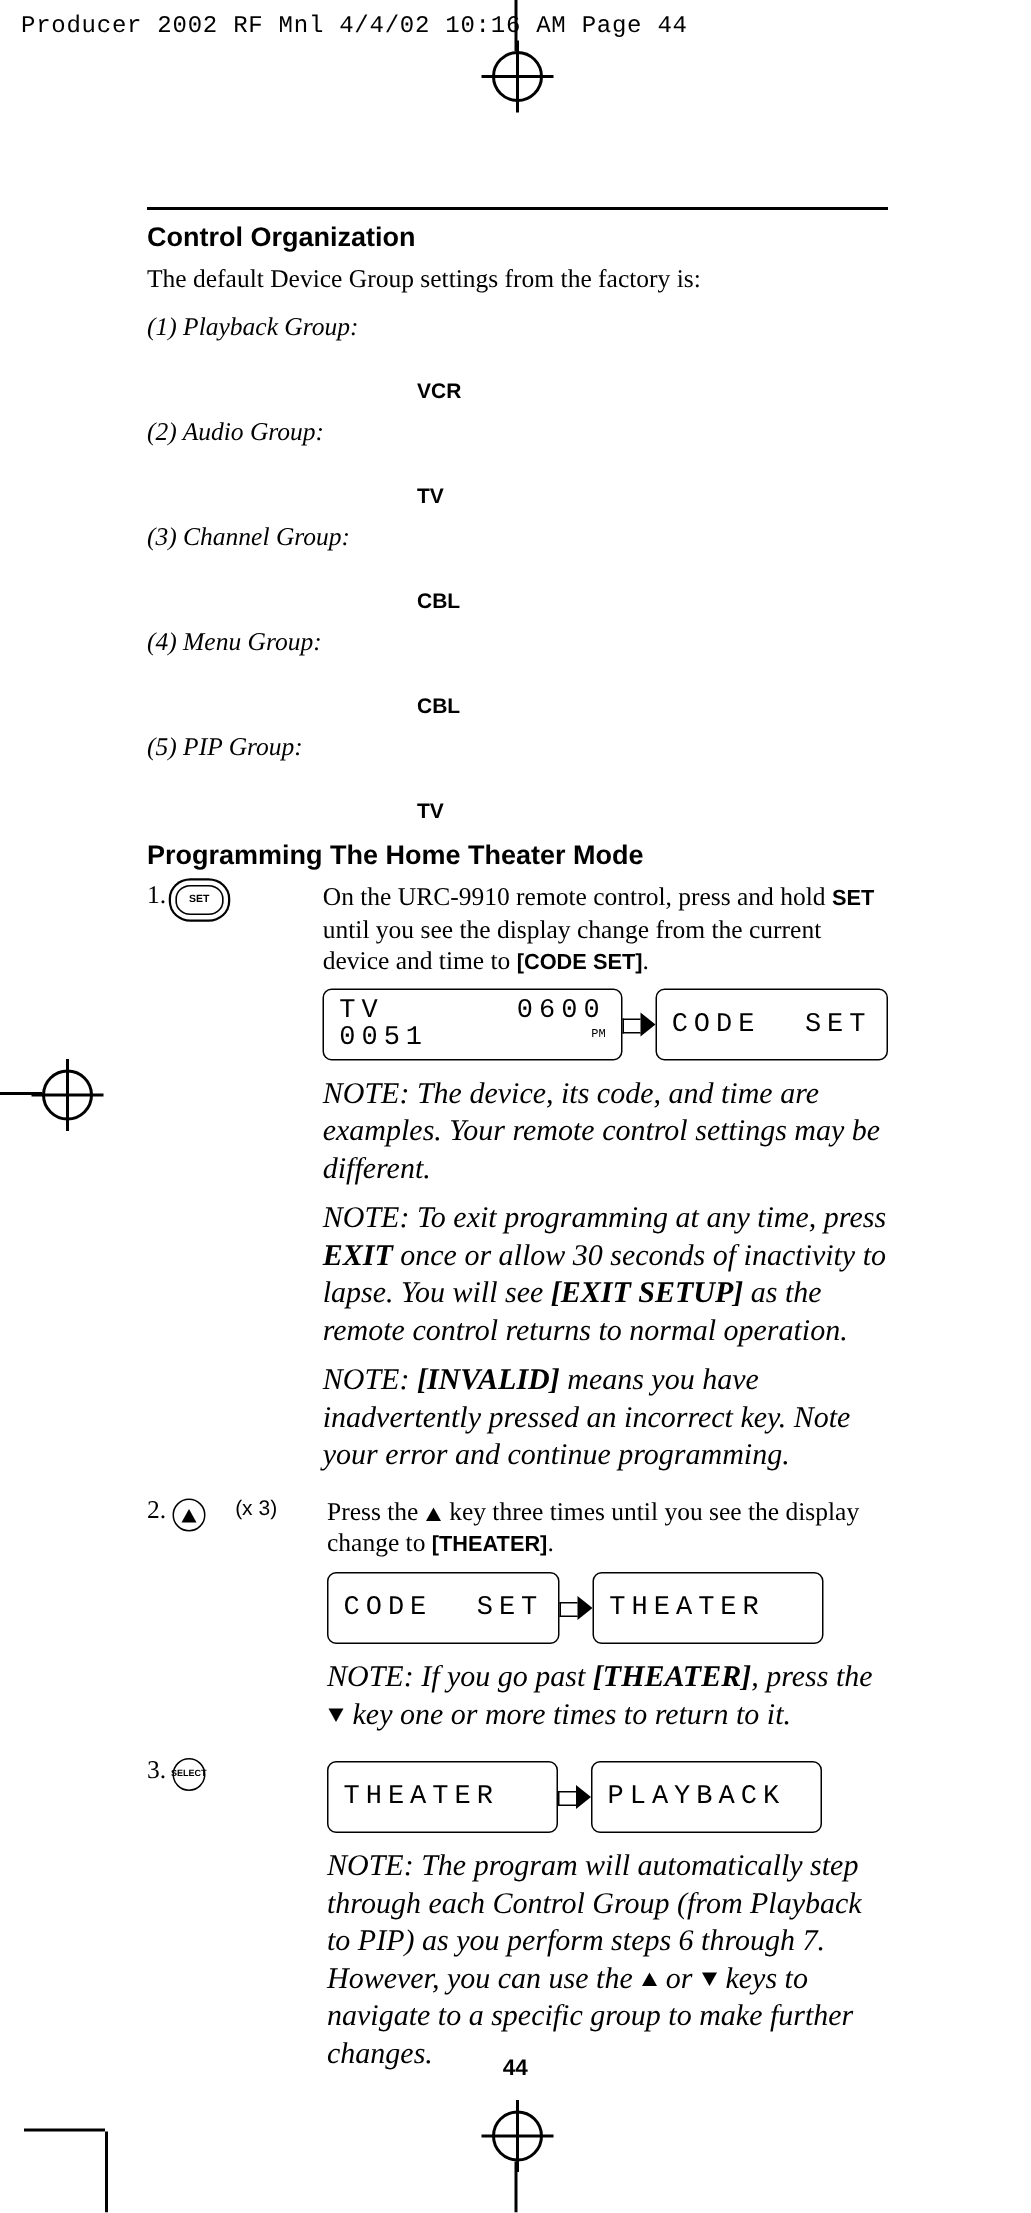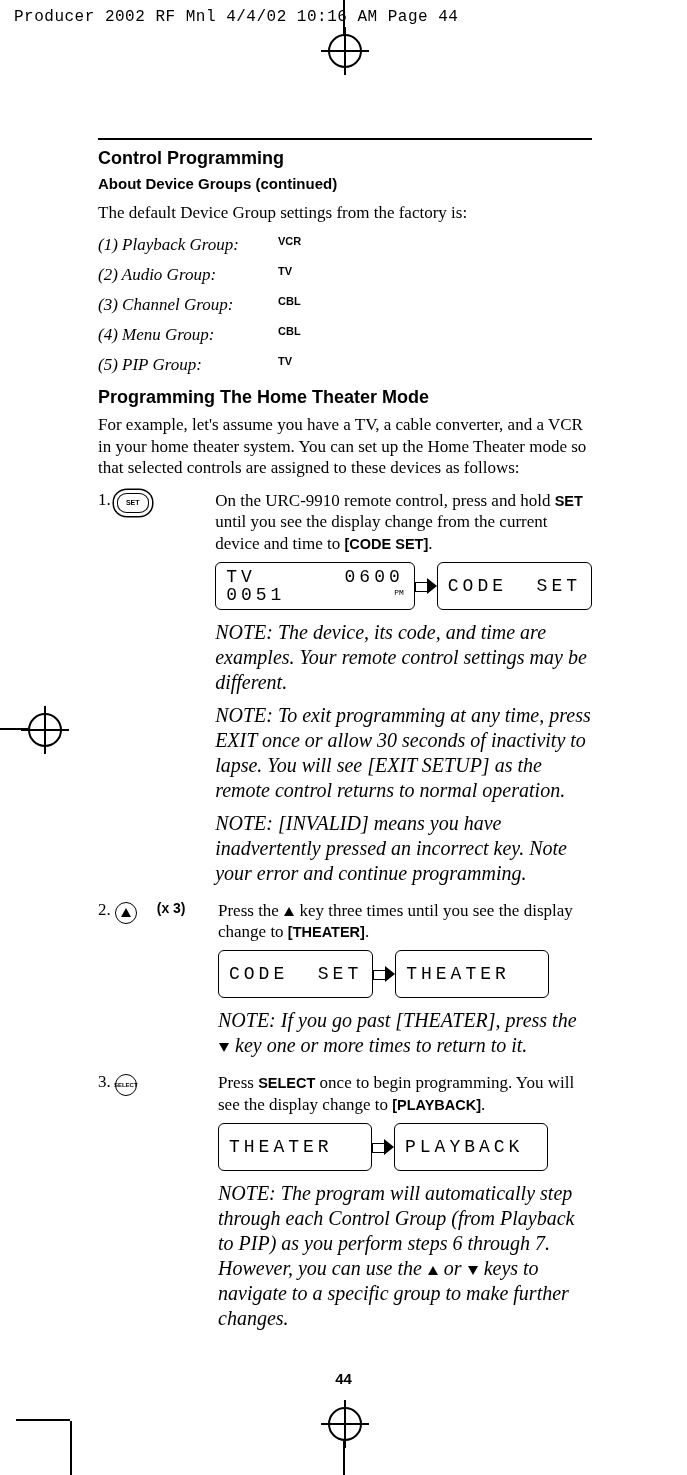--- a/index.html
+++ b/index.html
@@ -91,26 +91,26 @@
     top: 134px;
     left: 98px;
     width: 494px;
   }
   h1 { font-family: Verdana, Arial, sans-serif; font-weight: bold; font-size: 20px; margin: 0 0 4px 0; letter-spacing: 0.2px; }
   .rule { height: 2px; background: #000; margin: 4px 0 8px 0; }
   h2 { font-family: Verdana, Arial, sans-serif; font-weight: bold; font-size: 18px; margin: 0 0 6px 0; }
   h3 { font-family: Verdana, Arial, sans-serif; font-weight: bold; font-size: 15px; margin: 0 0 10px 0; }
   p { font-size: 17px; margin: 0 0 12px 0; line-height: 1.25; }
   .note { font-style: italic; font-size: 20px; margin: 0 0 10px 0; line-height: 1.25; }
-  .note .b { font-weight: normal; font-style: italic; }
+  .note .b { font-weight: bold; font-style: italic; }
 
   .factory-table { margin-bottom: 12px; }
   .factory-row { display: flex; font-size: 17px; margin-bottom: 10px; }
   .factory-row .col1 { font-style: italic; width: 180px; }
-  .factory-row .col2 { font-family: Verdana, Arial, sans-serif; font-weight: bold; font-size: 11px; }
+  .factory-row .col2 { font-family: Verdana, Arial, sans-serif; font-weight: bold; font-size: 14px; margin-top: 44px; }
 
   .step-row { display: flex; margin-bottom: 6px; }
   .step-col1 { width: 120px; font-size: 17px; display: flex; align-items: flex-start; gap: 4px; }
   .step-col2 { flex: 1; font-size: 17px; line-height: 1.25; }
   .step-col2 .bold { font-family: Verdana, Arial, sans-serif; font-weight: bold; font-size: 14.5px; }
   .step-col2 p { margin-bottom: 8px; }
 
   .btn-oval {
     display: inline-block;
     width: 30px; height: 18px;
@@ -140,21 +140,21 @@
     width: 0; height: 0;
     border-left: 5px solid transparent;
     border-right: 5px solid transparent;
     border-bottom: 9px solid #000;
   }
   .tri-up-inline { display: inline-block; vertical-align: middle; width: 0; height: 0;
     border-left: 5px solid transparent; border-right: 5px solid transparent; border-bottom: 9px solid #000; margin: 0 1px; }
   .tri-down-inline { display: inline-block; vertical-align: middle; width: 0; height: 0;
     border-left: 5px solid transparent; border-right: 5px solid transparent; border-top: 9px solid #000; margin: 0 1px; }
 
-  .x3 { font-family: Verdana, Arial, sans-serif; font-weight: bold; font-size: 14px; margin-left: 4px; padding-left: 12px; }
+  .x3 { font-family: Verdana, Arial, sans-serif; font-weight: normal; font-size: 14px; margin-left: 4px; padding-left: 12px; }
 
   .lcd-row { display: flex; align-items: center; margin: 4px 0 10px 0; }
   .lcd {
     border: 1.5px solid #000;
     border-radius: 6px;
     padding: 4px 10px 4px 10px;
     font-family: "OCR A Std", "Courier New", monospace;
     font-size: 18px;
     letter-spacing: 4px;
     line-height: 1.0;
@@ -206,22 +206,21 @@
   <div class="crop-top-circle"></div>
   <div class="crop-left-h"></div>
   <div class="crop-left-circle"></div>
   <div class="crop-bottom-corner-v"></div>
   <div class="crop-bottom-corner-h"></div>
   <div class="crop-bottom-center-v"></div>
   <div class="crop-bottom-circle"></div>
 
   <div class="content">
     <div class="rule"></div>
-    <h2>Control Programming</h2>
-    <h3>About Device Groups (continued)</h3>
+    <h2>Control Organization</h2>
     <p>The default Device Group settings from the factory is:</p>
 
     <div class="factory-table">
       <div class="factory-row">
         <div class="col1">(1) Playback Group:</div>
         <div class="col2">VCR</div>
       </div>
       <div class="factory-row">
         <div class="col1">(2) Audio Group:</div>
         <div class="col2">TV</div>
@@ -234,21 +233,20 @@
         <div class="col1">(4) Menu Group:</div>
         <div class="col2">CBL</div>
       </div>
       <div class="factory-row">
         <div class="col1">(5) PIP Group:</div>
         <div class="col2">TV</div>
       </div>
     </div>
 
     <h2>Programming The Home Theater Mode</h2>
-    <p>For example, let's assume you have a TV, a cable converter, and a VCR in your home theater system. You can set up the Home Theater mode so that selected controls are assigned to these devices as follows:</p>
 
     <div class="step-row">
       <div class="step-col1">
         <span>1.</span>
         <span class="btn-oval">SET</span>
       </div>
       <div class="step-col2">
         <p>
           <span>On the URC-9910 remote control, press and hold </span><span class="bold">SET</span><span> until you see the display change from the current device and time to </span><span class="bold">[CODE SET]</span><span>.</span>
         </p>
@@ -303,23 +301,20 @@
         </p>
       </div>
     </div>
 
     <div class="step-row">
       <div class="step-col1">
         <span>3.</span>
         <span class="btn-circle sel">SELECT</span>
       </div>
       <div class="step-col2">
-        <p>
-          <span>Press </span><span class="bold">SELECT</span><span> once to begin programming. You will see the display change to </span><span class="bold">[PLAYBACK]</span><span>.</span>
-        </p>
         <div class="lcd-row">
           <div class="lcd narrow">
             <div>THEATER</div>
           </div>
           <div class="arrow-right">
               <div class="hollow"></div>
             </div>
           <div class="lcd narrow">
             <div>PLAYBACK</div>
           </div>

